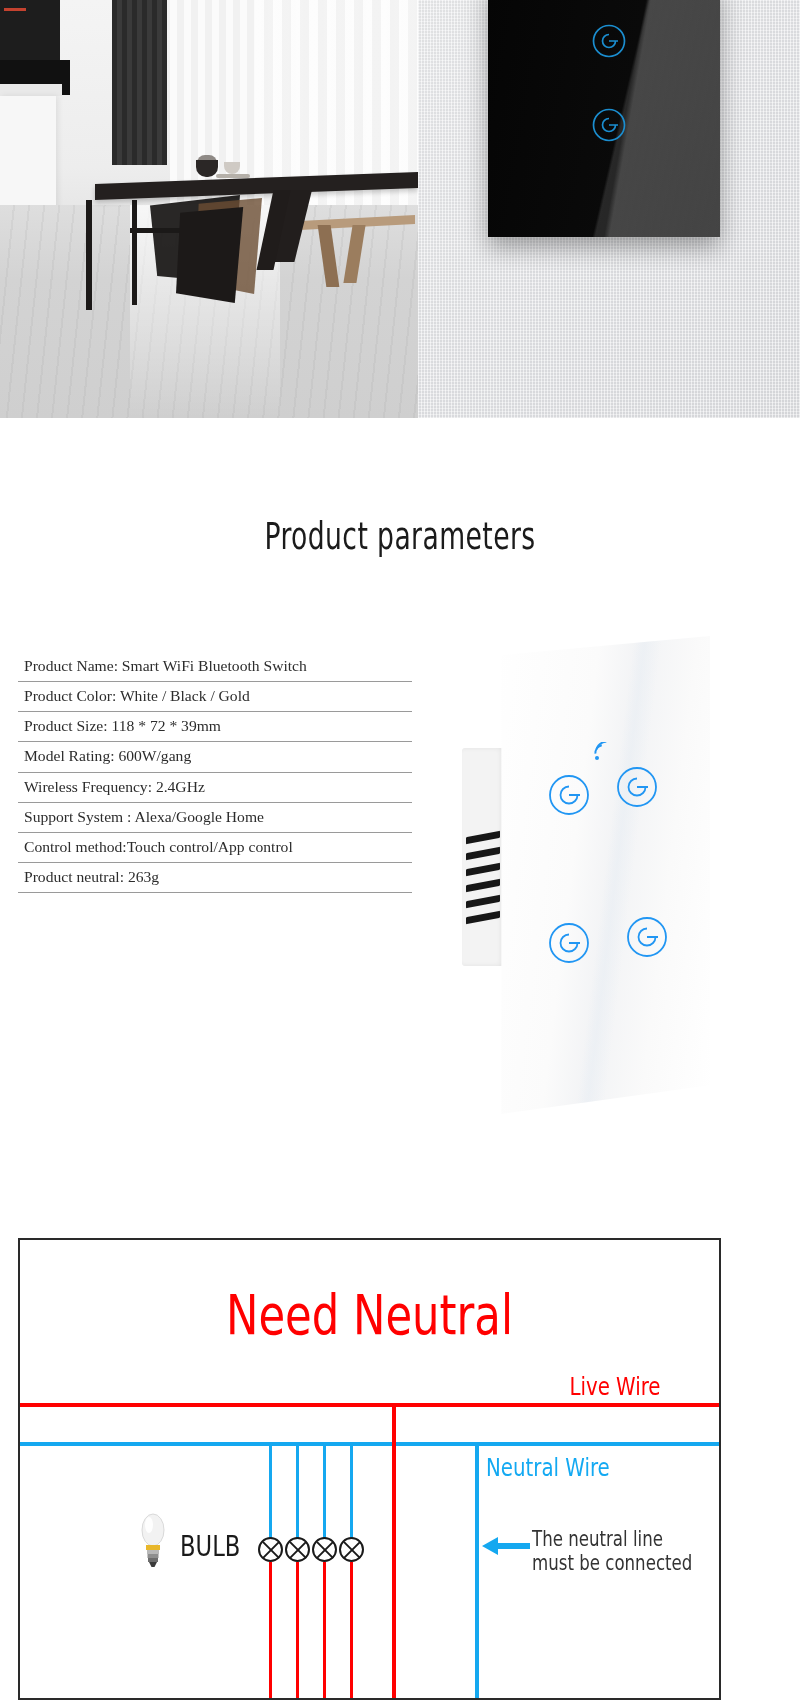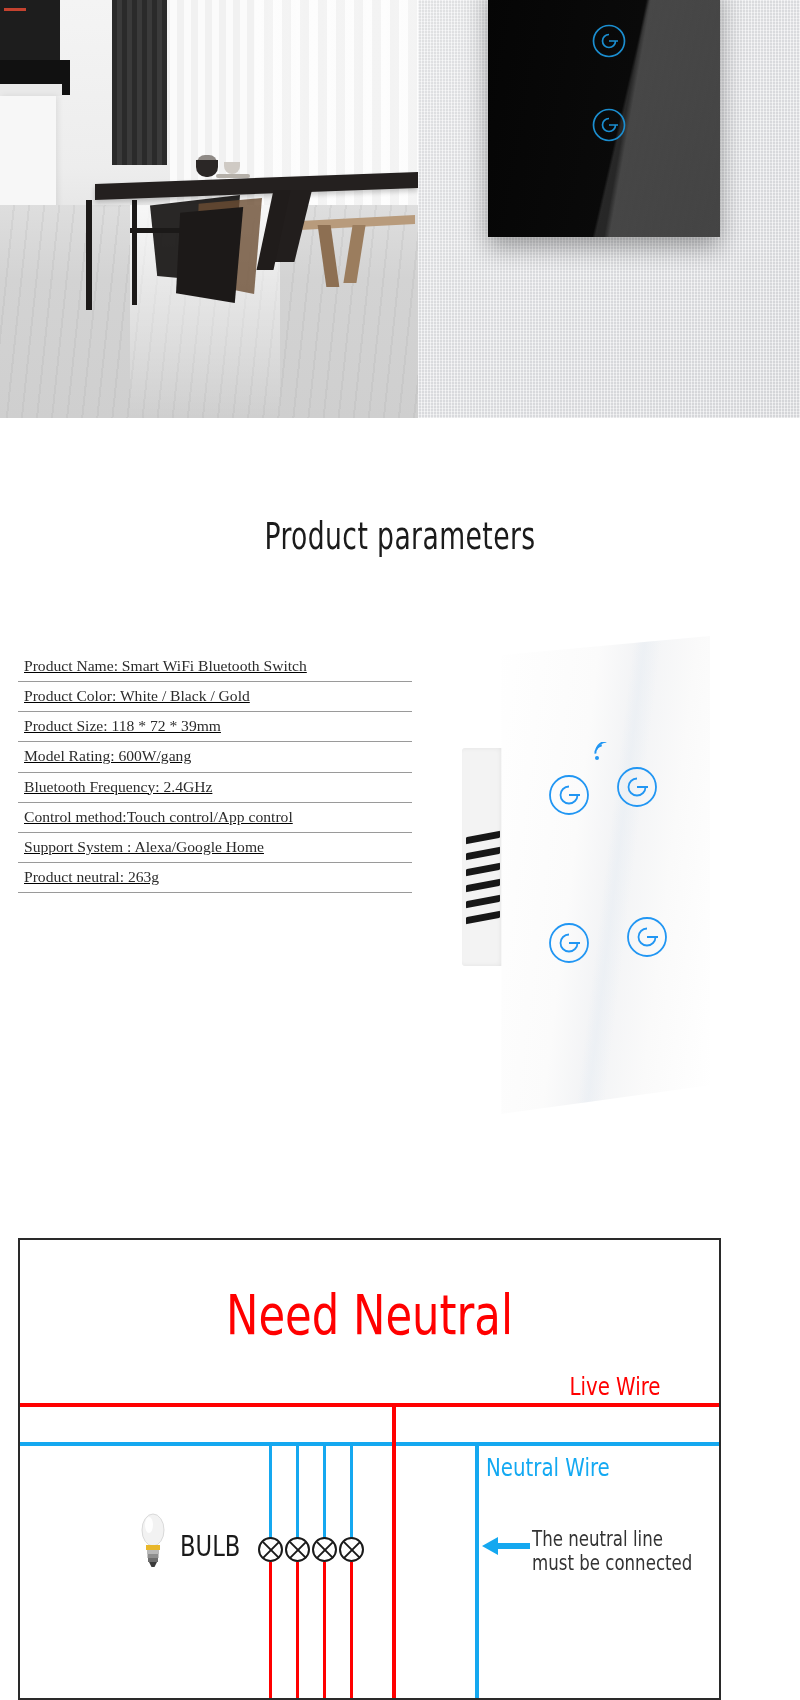--- a/index.html
+++ b/index.html
@@ -56,21 +56,21 @@
   .sw-black-gloss{position:absolute;left:0;top:0;width:100%;height:100%;
     background:linear-gradient(103deg,rgba(255,255,255,0) 0%,rgba(255,255,255,0) 56%,rgba(255,255,255,.12) 57%,rgba(255,255,255,.05) 100%);}
   .pwr{position:absolute;border-radius:50%;box-sizing:border-box;}
   .pwr svg{display:block;}
 
   
   .params-title{position:absolute;left:0;top:515px;width:800px;text-align:center;
     font-family:"DejaVu Sans Condensed","Liberation Sans",sans-serif;
     font-size:37px;font-weight:300;color:#1b1b1b;letter-spacing:.5px;
     transform:scaleX(.80);transform-origin:center;}
-  .spec-table{position:absolute;left:18px;top:652px;width:394px;text-decoration:underline;}
+  .spec-table{position:absolute;left:18px;top:652px;width:394px;}
   .spec-row{font-family:"Liberation Serif","DejaVu Serif",serif;font-size:15.6px;color:#2c2c2c;
     padding:3px 0 4px 6px;border-bottom:1.4px solid #9a9a9a;line-height:1.42;white-space:nowrap;}
   .spec-row:first-child{border-top:none;}
 
   
   .sw-white-wrap{position:absolute;left:450px;top:636px;width:300px;height:490px;}
   .sw-body{position:absolute;left:12px;top:112px;width:42px;height:218px;background:#f3f3f3;
     border-radius:3px;box-shadow:inset -3px 0 5px rgba(0,0,0,.07);}
   .sw-vent{position:absolute;left:16px;width:34px;height:7px;background:#171717;
     transform:skewY(-11deg);border-radius:1px;}
@@ -168,23 +168,23 @@
   </div>
 </div>
 
 <div class="params-title">Product parameters</div>
 
 <div class="spec-table">
   <div class="spec-row">Product Name: Smart WiFi Bluetooth Switch</div>
   <div class="spec-row">Product  Color: White / Black / Gold</div>
   <div class="spec-row">Product Size: 118 * 72 * 39mm</div>
   <div class="spec-row">Model Rating: 600W/gang</div>
-  <div class="spec-row">Bluetooth Frequency: 2.4GHz</div>
+  <div class="spec-row">Wireless Frequency: 2.4GHz</div>
+  <div class="spec-row">Support System : Alexa/Google Home</div>
   <div class="spec-row">Control method:Touch control/App control</div>
-  <div class="spec-row">Support System : Alexa/Google Home</div>
   <div class="spec-row">Product neutral: 263g</div>
 </div>
 
 <div class="sw-white-wrap">
   <div class="sw-body"></div>
   <div class="sw-vent" style="top:198px;"></div>
   <div class="sw-vent" style="top:214px;"></div>
   <div class="sw-vent" style="top:230px;"></div>
   <div class="sw-vent" style="top:246px;"></div>
   <div class="sw-vent" style="top:262px;"></div>

